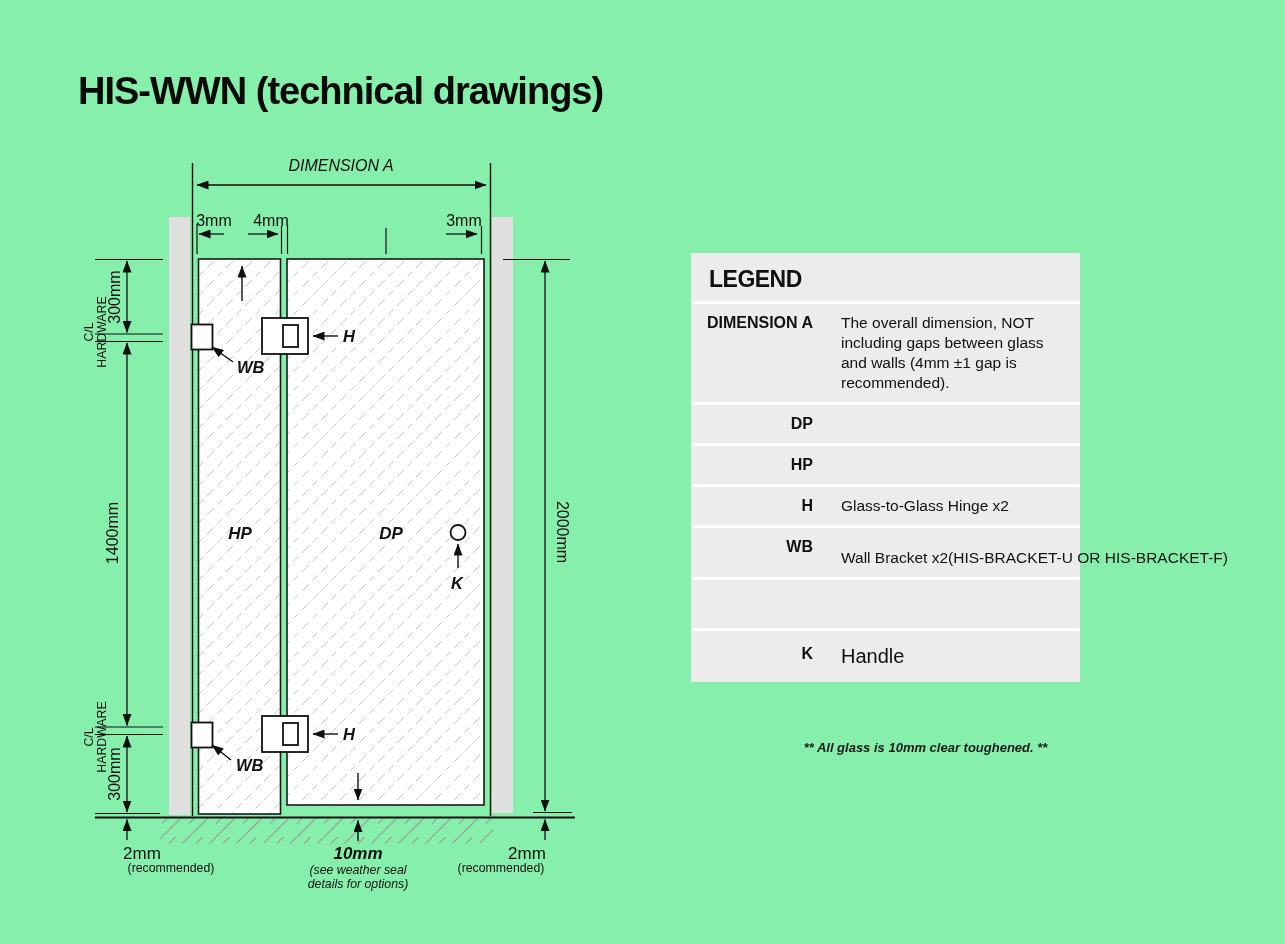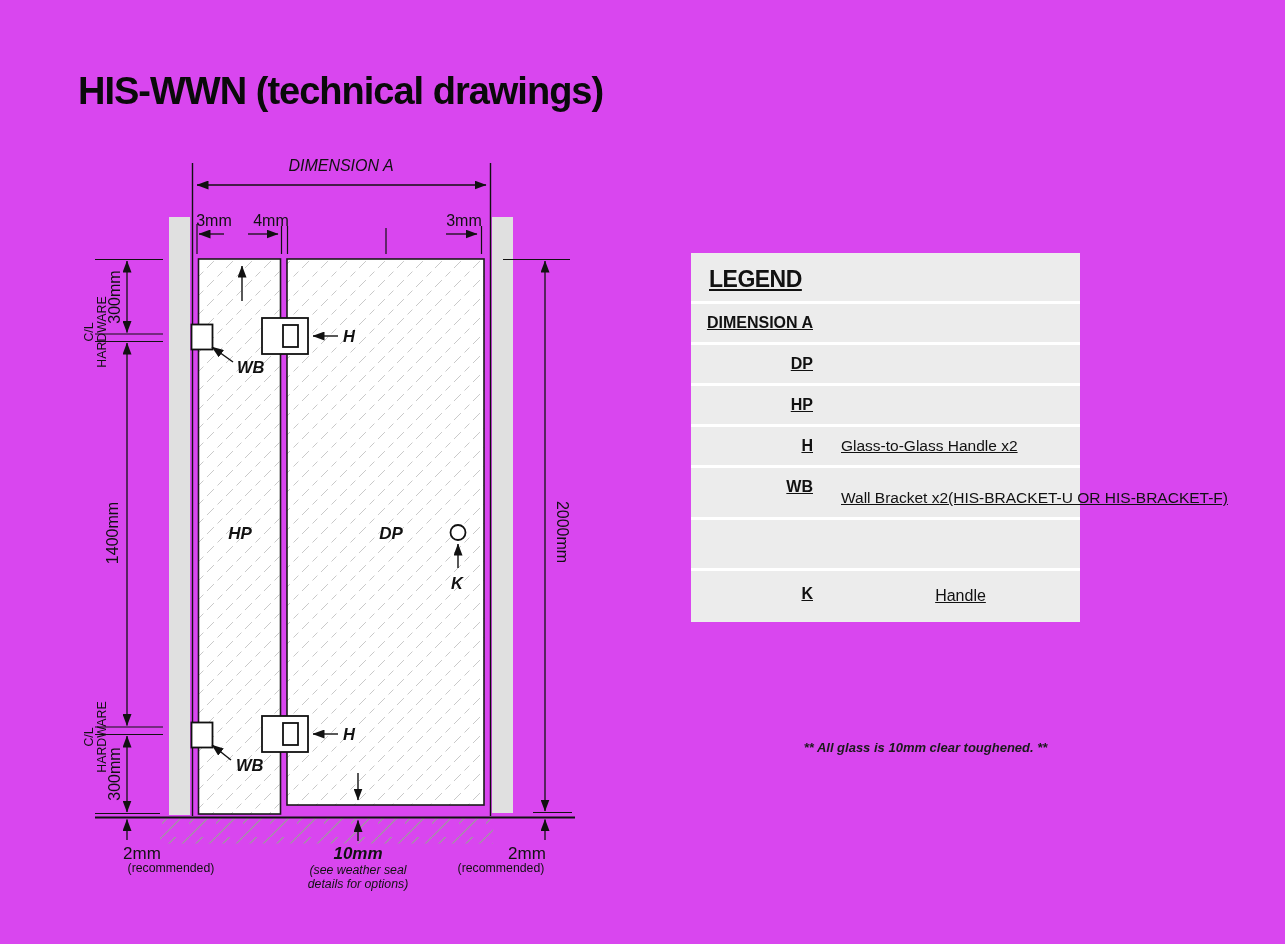--- a/index.html
+++ b/index.html
@@ -1,36 +1,36 @@
 <!DOCTYPE html>
 <html><head>
 <meta charset="utf-8">
 <style>
   html,body{margin:0;padding:0;background:#fff;}
-  .page{position:relative;width:1285px;height:944px;background:#d946ef;overflow:hidden;
+  .page{position:relative;width:1285px;height:944px;background:#86efac;overflow:hidden;
         font-family:"Liberation Sans",sans-serif;color:#111;}
   .title{position:absolute;left:78px;top:70px;font-size:38px;font-weight:700;
          letter-spacing:-1px;color:#0a0a0a;}
   svg text{font-family:"Liberation Sans",sans-serif;fill:#111;}
   .dimtxt{font-size:16px;}
   .ital{font-style:italic;}
   .lbl{font-size:16.5px;font-weight:700;font-style:italic;}
   .small{font-size:12.3px;}
   .mid{font-size:17px;}
 
   
-  .legend-box{position:absolute;left:691px;top:253px;width:389px;background:#ececec;text-decoration:underline;}
+  .legend-box{position:absolute;left:691px;top:253px;width:389px;background:#ececec;}
   .legend-header{padding:13px 0 8px 18px;font-size:23px;font-weight:700;letter-spacing:-0.5px;}
   .legend-row{display:flex;border-top:3px solid #ffffff;padding:9px 0 9px 0;}
   .legend-row.empty{min-height:30px;}
   .legend-row.krow{padding:13px 0 14px 0;}
   .term{width:122px;flex-shrink:0;text-align:right;font-weight:700;font-size:16px;line-height:20px;}
   .desc{margin-left:28px;width:250px;font-size:15.5px;line-height:20px;white-space:pre-line;}
   .desc.nowrap{white-space:nowrap;overflow:visible;margin-top:11px;}
-  .desc.big{font-size:16px;line-height:24px;font-weight:400;text-align:center;}
+  .desc.big{font-size:20px;line-height:24px;font-weight:400;}
   .legend-note{position:absolute;left:691px;top:740px;width:389px;text-align:center;
                font-size:13px;font-style:italic;font-weight:600;color:#1a1a1a;padding-left:40px;}
 </style>
 </head>
 <body>
 
 <div class="page">
 
   <div class="title">HIS-WWN (technical drawings)</div>
 
@@ -173,33 +173,37 @@
       <text class="mid" x="527" y="859" text-anchor="middle">2mm</text>
       <text class="small" x="501" y="872" text-anchor="middle">(recommended)</text>
     </g>
   </svg>
 
   <div class="legend-box">
     <div class="legend-header">LEGEND</div>
 
     <div class="legend-row">
       <div class="term">DIMENSION A</div>
+      <div class="desc">The overall dimension, NOT
+including gaps between glass
+and walls (4mm ±1 gap is
+recommended).</div>
     </div>
 
     <div class="legend-row">
       <div class="term">DP</div>
     </div>
 
     <div class="legend-row">
       <div class="term">HP</div>
     </div>
 
     <div class="legend-row">
       <div class="term">H</div>
-      <div class="desc">Glass-to-Glass Handle x2</div>
+      <div class="desc">Glass-to-Glass Hinge x2</div>
     </div>
 
     <div class="legend-row">
       <div class="term">WB</div>
       <div class="desc nowrap">Wall Bracket x2(HIS-BRACKET-U OR HIS-BRACKET-F)</div>
     </div>
 
     <div class="legend-row empty">
       <div class="term"></div>
       <div class="desc"></div>

